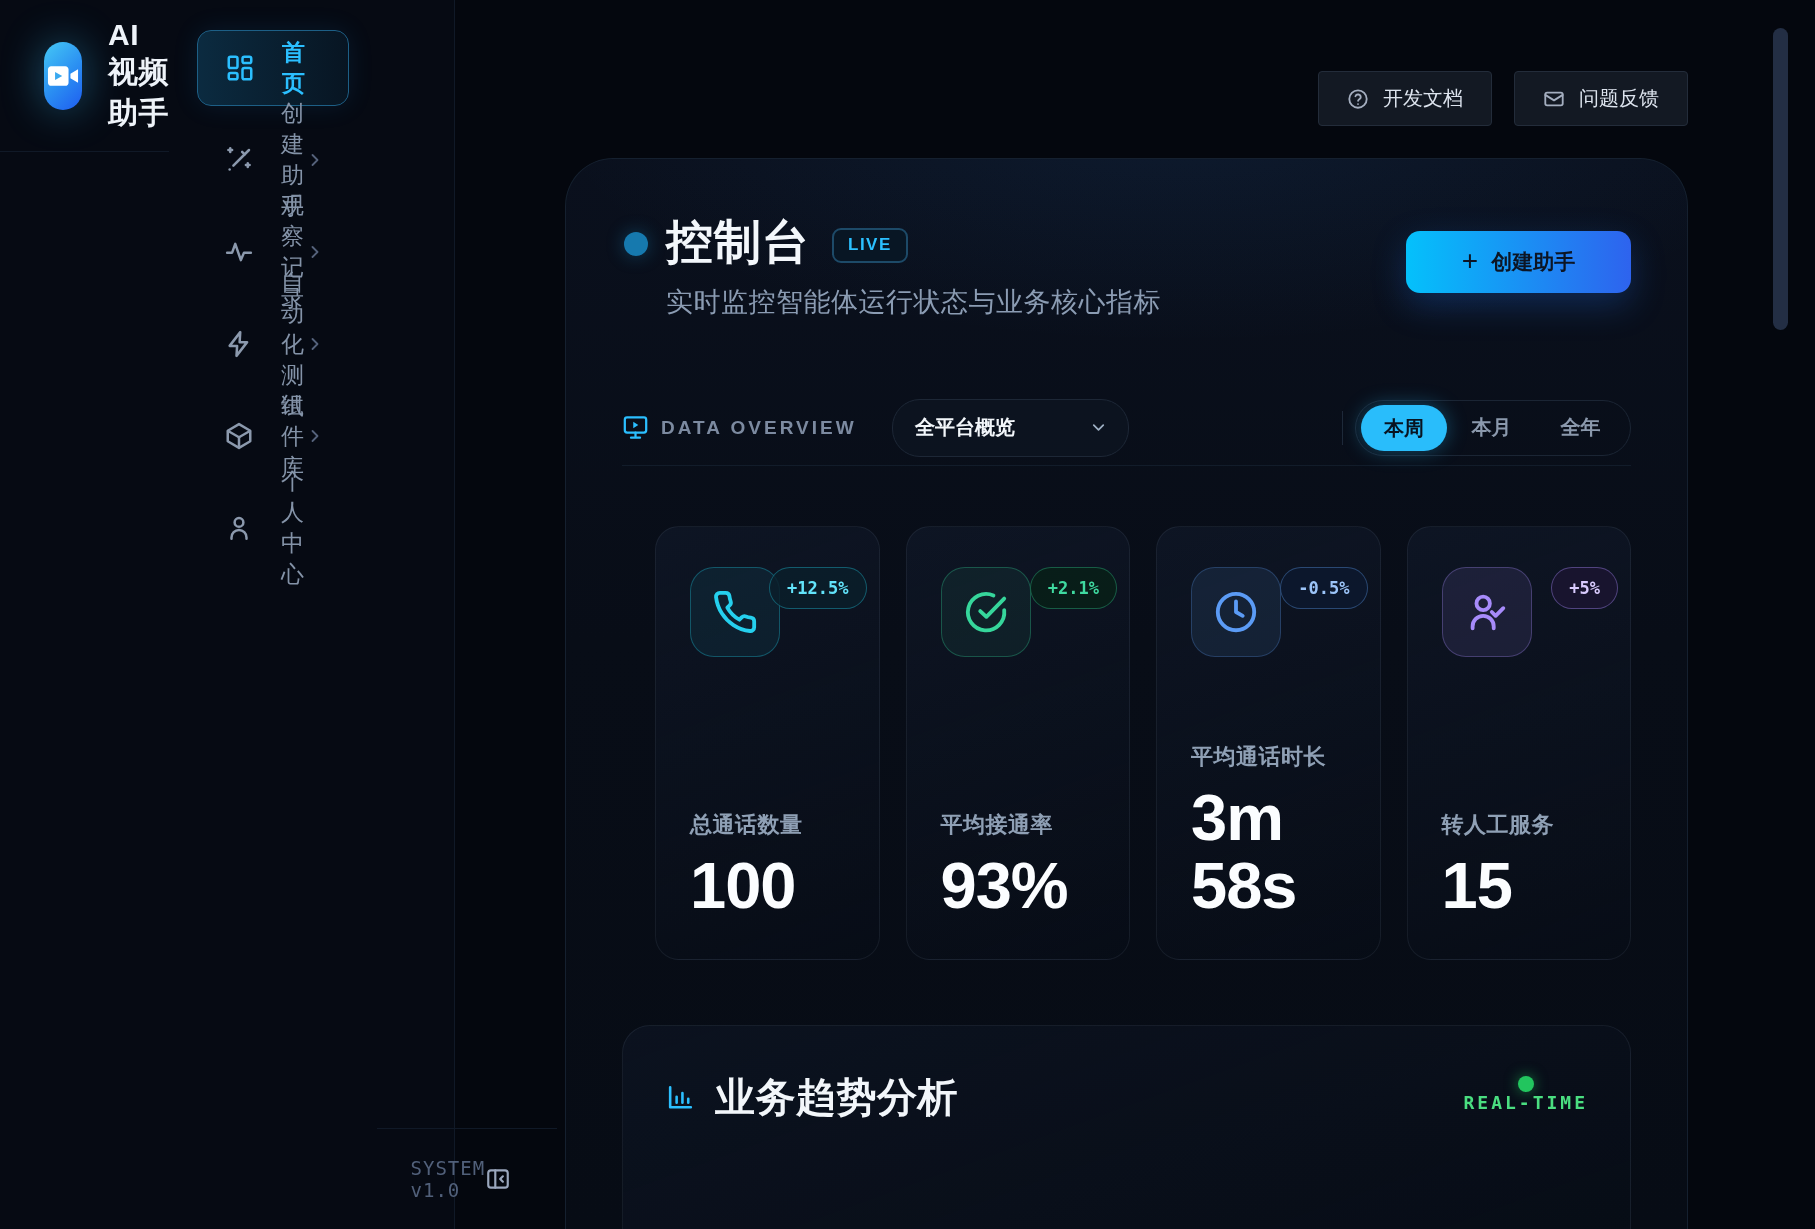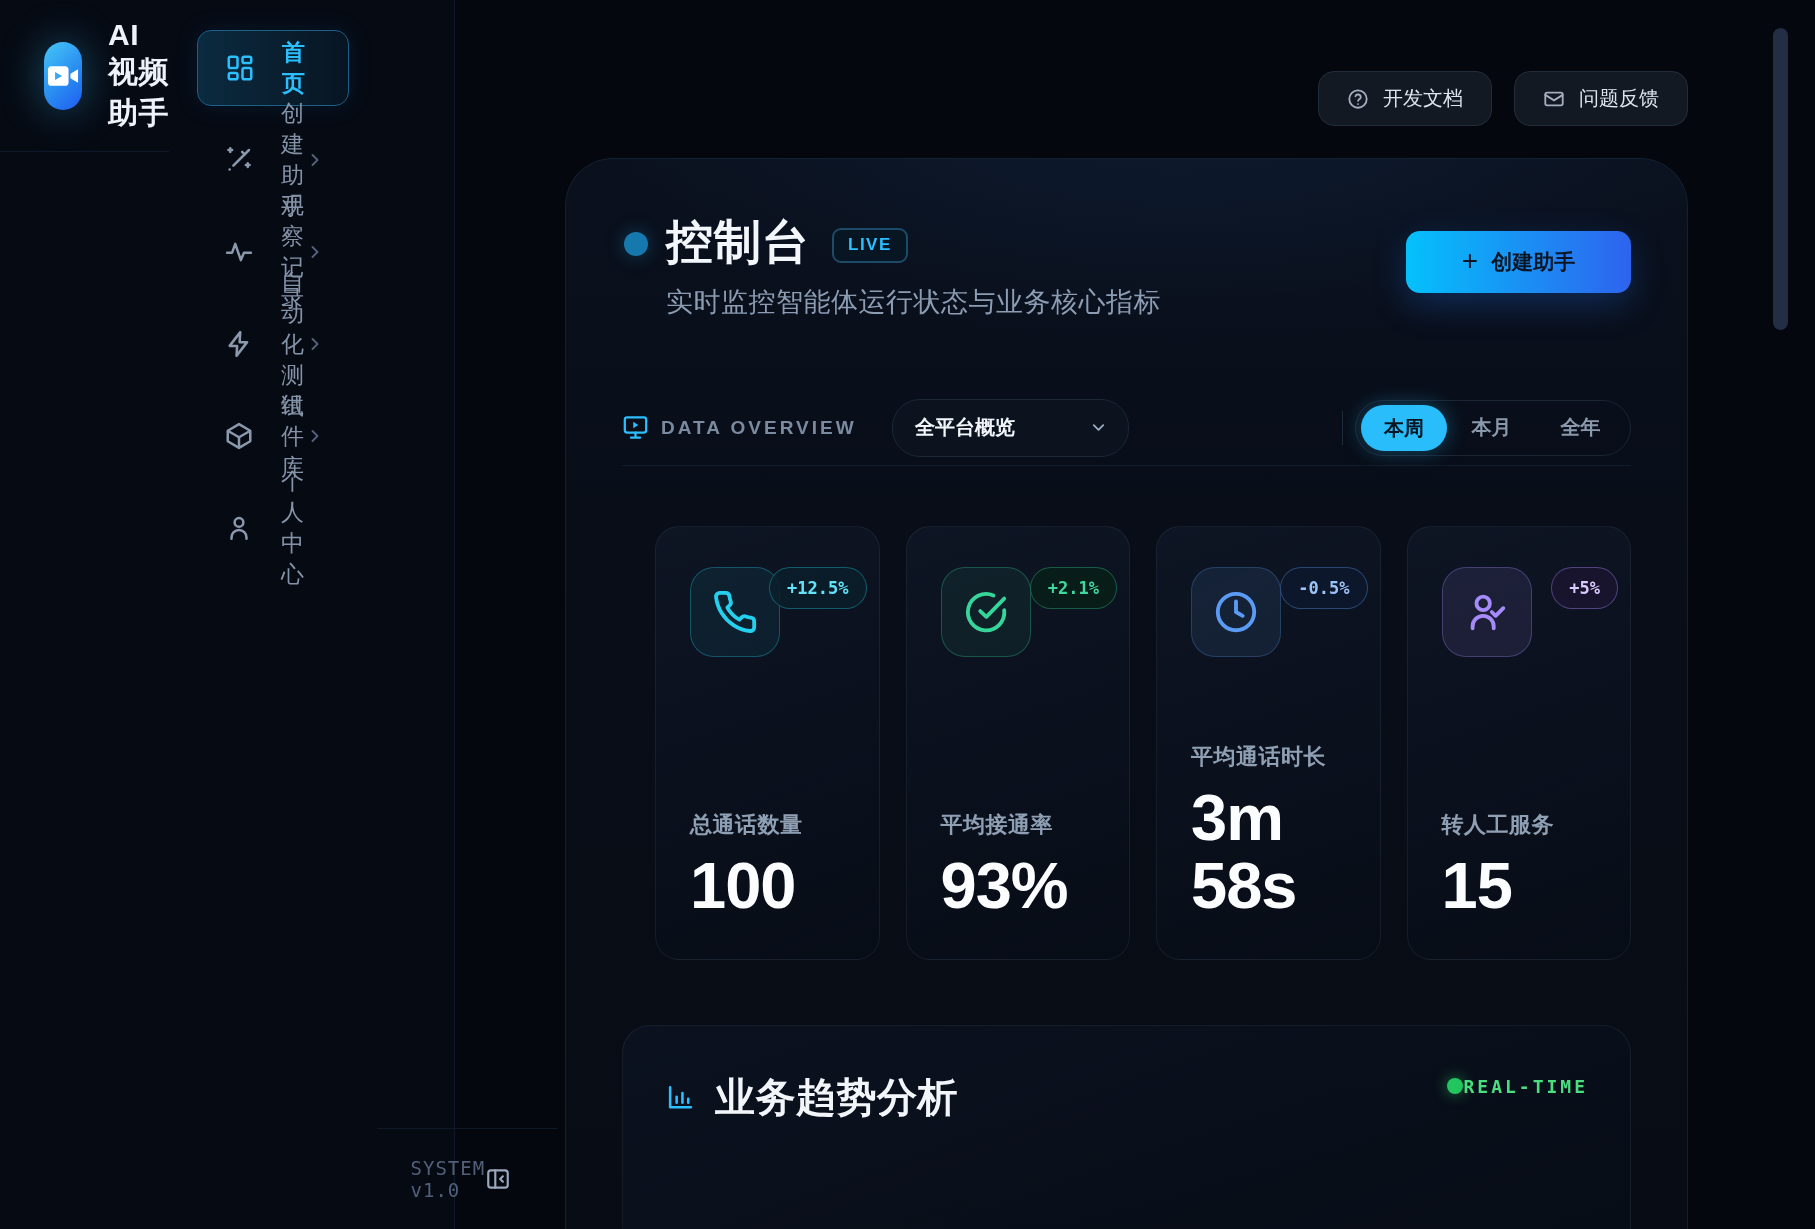--- a/index.html
+++ b/index.html
@@ -26,21 +26,21 @@
   .nav-item.active .ni-label { font-weight:bold; }
 
   .sidebar-footer { margin-top:auto; border-top:1px solid #101927; height:101px; display:flex; align-items:center; justify-content:space-between; padding:0 46px 0 34px; }
   .version { font-family:"DejaVu Sans Mono",monospace; font-size:19px; color:#51607a; letter-spacing:1px; }
   .collapse-btn { background:none; border:none; color:#9aa7bd; cursor:pointer; display:flex; padding:0; }
   .collapse-btn svg { width:26px; height:26px; }
 
   
   .main { flex:1; position:relative; padding-top:71px; }
   .topbar { display:flex; justify-content:flex-end; gap:22px; margin-right:127px; }
-  .ghost-btn { height:55px; padding:0 28px; border-radius:16px; background:#131923; border:1px solid #232c3a; color:#dde4ee; font-size:20px; font-family:inherit; display:flex; align-items:center; gap:14px; cursor:pointer; }
+  .ghost-btn { height:55px; padding:0 28px; border-radius:4px; background:#131923; border:1px solid #232c3a; color:#dde4ee; font-size:20px; font-family:inherit; display:flex; align-items:center; gap:14px; cursor:pointer; }
   .ghost-btn .gb-icon { color:#a4aebf; display:flex; }
   .ghost-btn svg { width:22px; height:22px; }
 
   .panel { margin:32px 0 0 110px; width:1123px; height:1071px; border:1px solid #15202f; border-bottom:none; border-radius:48px 48px 0 0; padding:0 56px; overflow:hidden;
            background:linear-gradient(180deg,#0a101d 0%,#080d17 45%,#070c15 100%); }
   .panel { background-image:radial-gradient(900px 320px at 55% -40px, rgba(45,120,200,.10), rgba(0,0,0,0) 70%), linear-gradient(180deg,#0a101d 0%,#080d17 45%,#070c15 100%); }
 
   .panel-header { margin-top:57px; display:flex; align-items:flex-start; }
   .hdr-dot { width:24px; height:24px; border-radius:50%; background:#1679ae; margin:16px 18px 0 2px; flex:0 0 24px; box-shadow:0 0 18px rgba(22,121,174,.45); }
   .title-row { display:flex; align-items:center; }
@@ -86,21 +86,21 @@
   .card-label { margin-top:auto; font-size:22px; font-weight:bold; color:#8fa0b5; margin-bottom:12px; letter-spacing:.5px; }
   .card-value { font-size:65px; font-weight:800; color:#fbfdff; line-height:1.05; letter-spacing:-1px; }
 
   
   .trend-card { margin-top:65px; height:260px; border-radius:28px; border:1px solid rgba(148,163,184,.10); padding:44px 42px;
                 background:linear-gradient(160deg,rgba(20,30,50,.35),rgba(10,16,28,.12)); display:flex; align-items:flex-start; justify-content:space-between; }
   .trend-left { display:flex; align-items:center; gap:19px; }
   .trend-icon { color:#2bbfff; display:flex; }
   .trend-icon svg { width:31px; height:31px; }
   .trend-title { font-size:40px; font-weight:bold; color:#f2f6fa; letter-spacing:.5px; }
-  .trend-right { display:flex; align-items:center; margin-top:6px; }
+  .trend-right { display:flex; align-items:center; margin-top:6px;flex-direction:column; }
   .rt-dot { width:16px; height:16px; border-radius:50%; background:#22c55e; box-shadow:0 0 14px rgba(34,197,94,.6); }
   .rt-label { font-family:"DejaVu Sans Mono",monospace; font-size:18px; font-weight:bold; color:#4ade80; letter-spacing:3px; }
 
   .scroll-thumb { position:absolute; right:27px; top:28px; width:15px; height:302px; border-radius:8px; background:#232e44; }
 </style>
 </head>
 <body>
 
 <div class="app">
 

